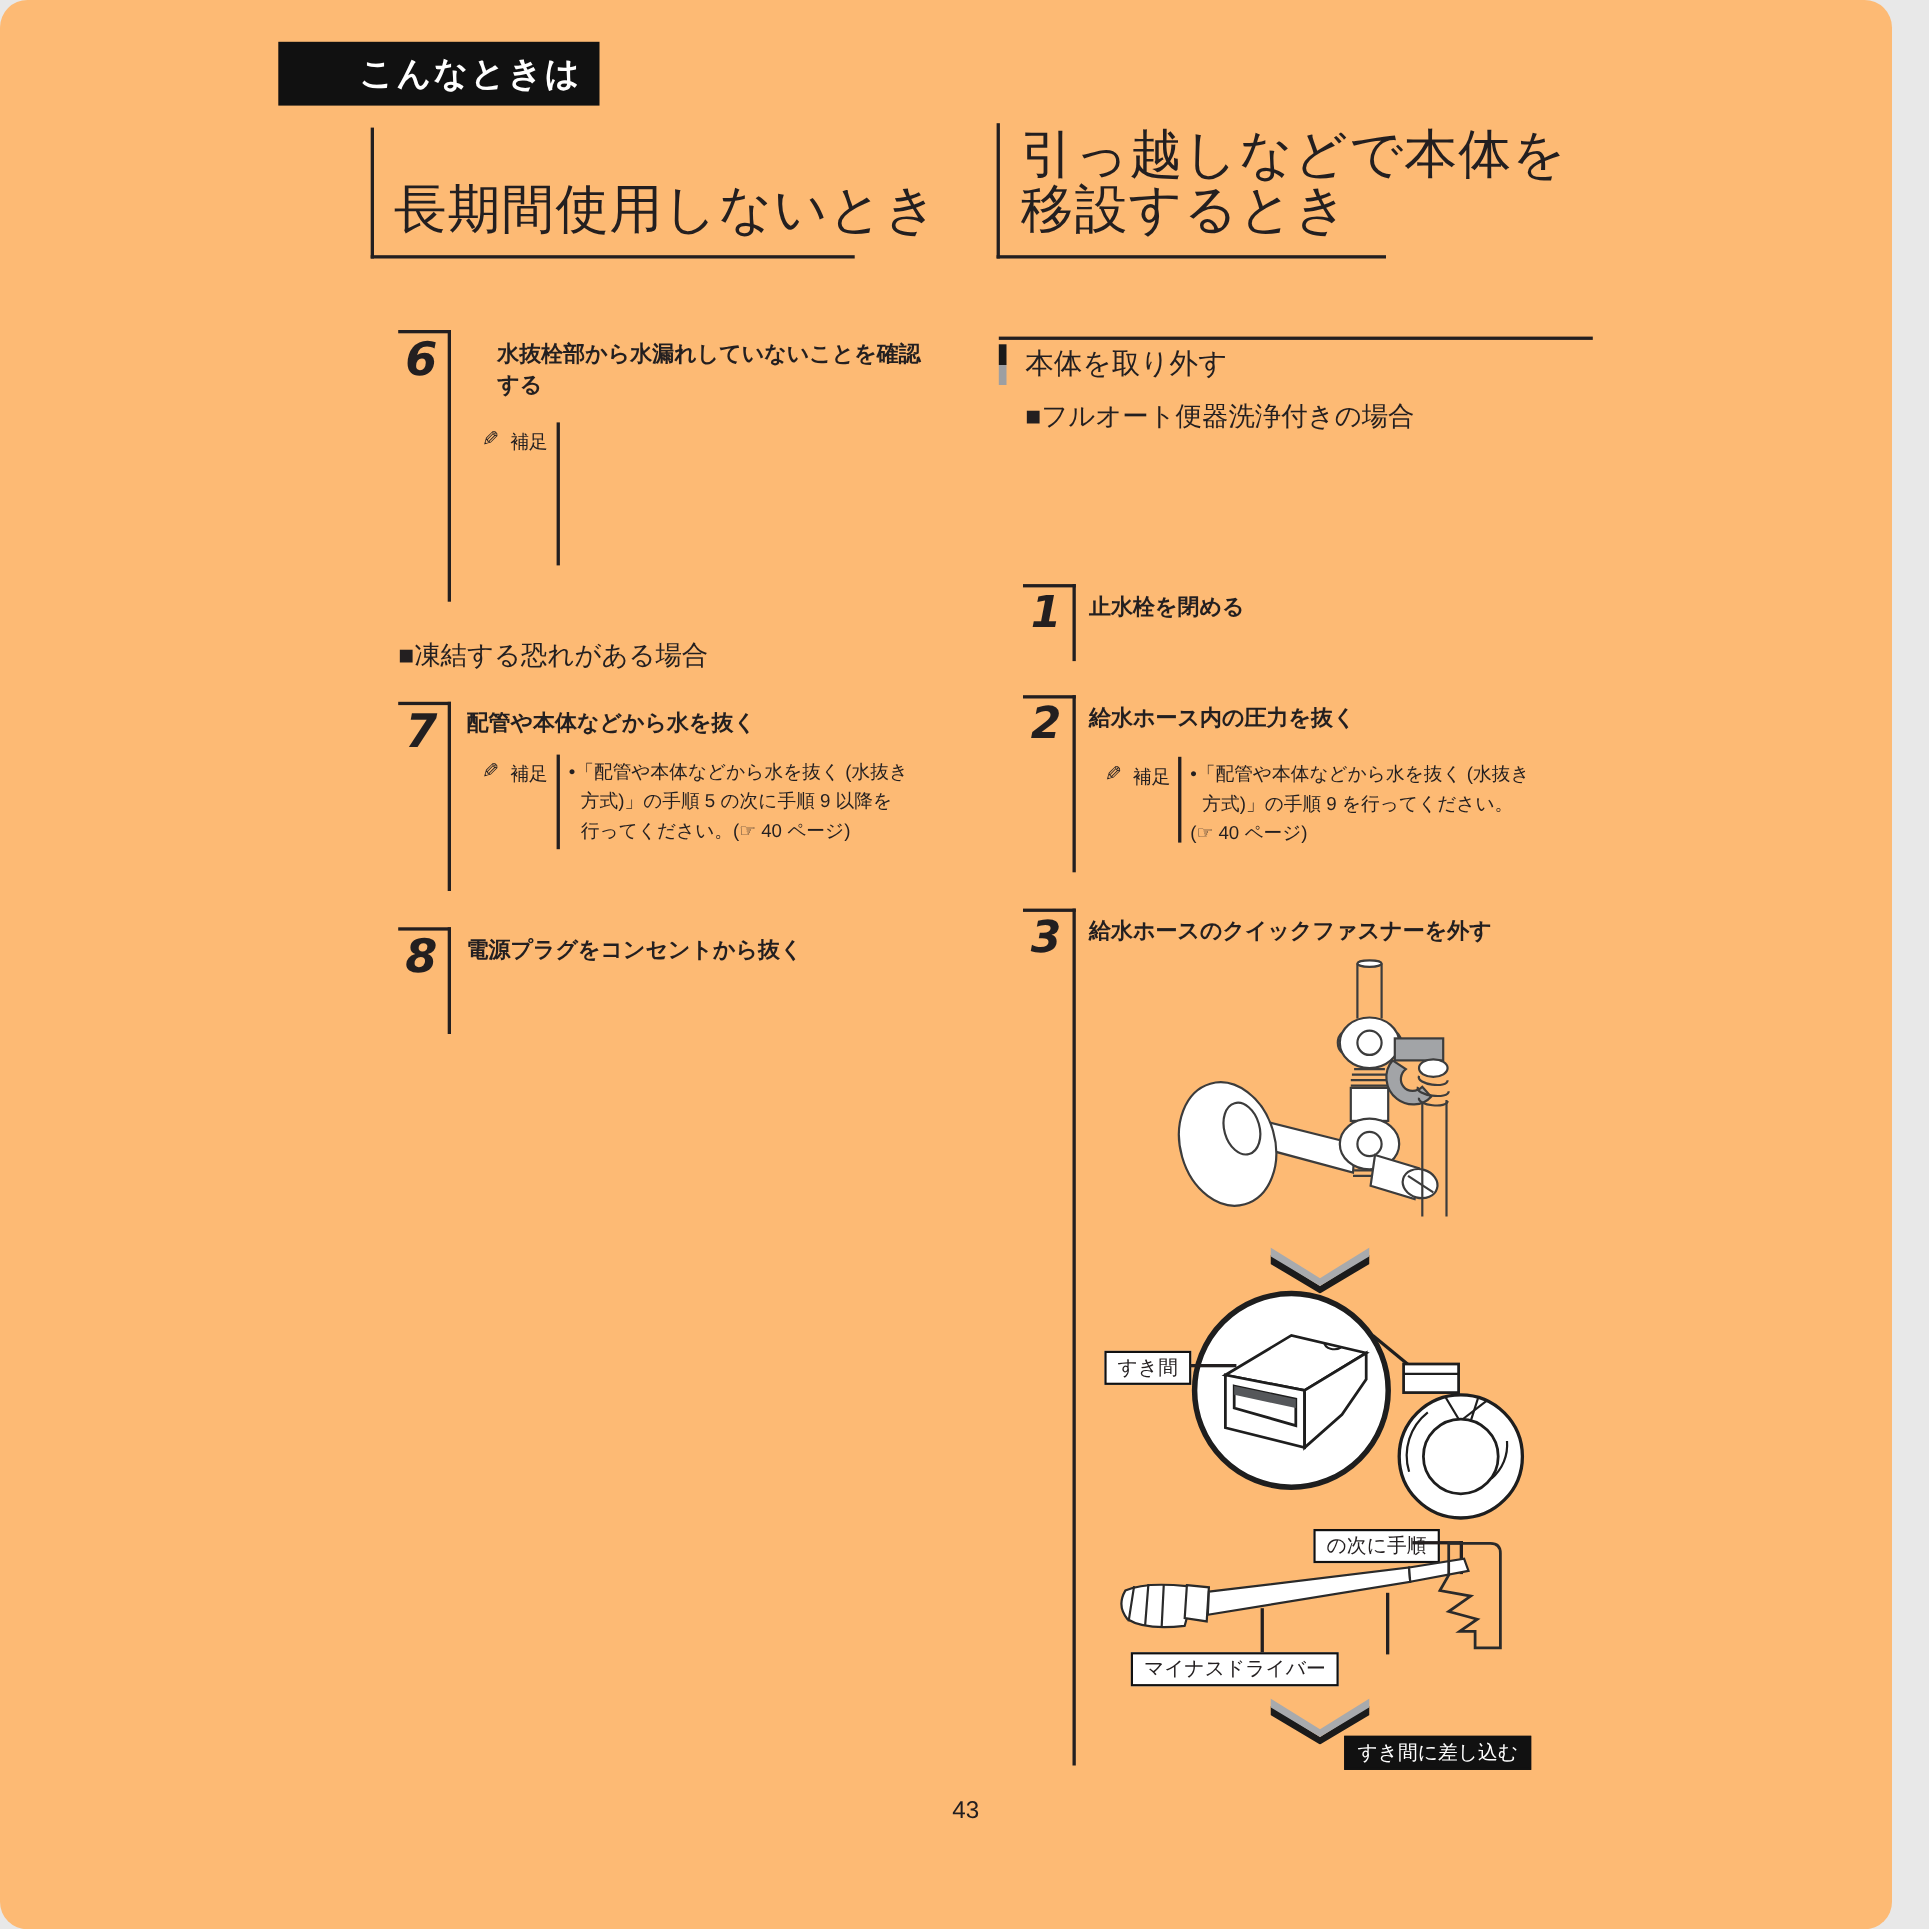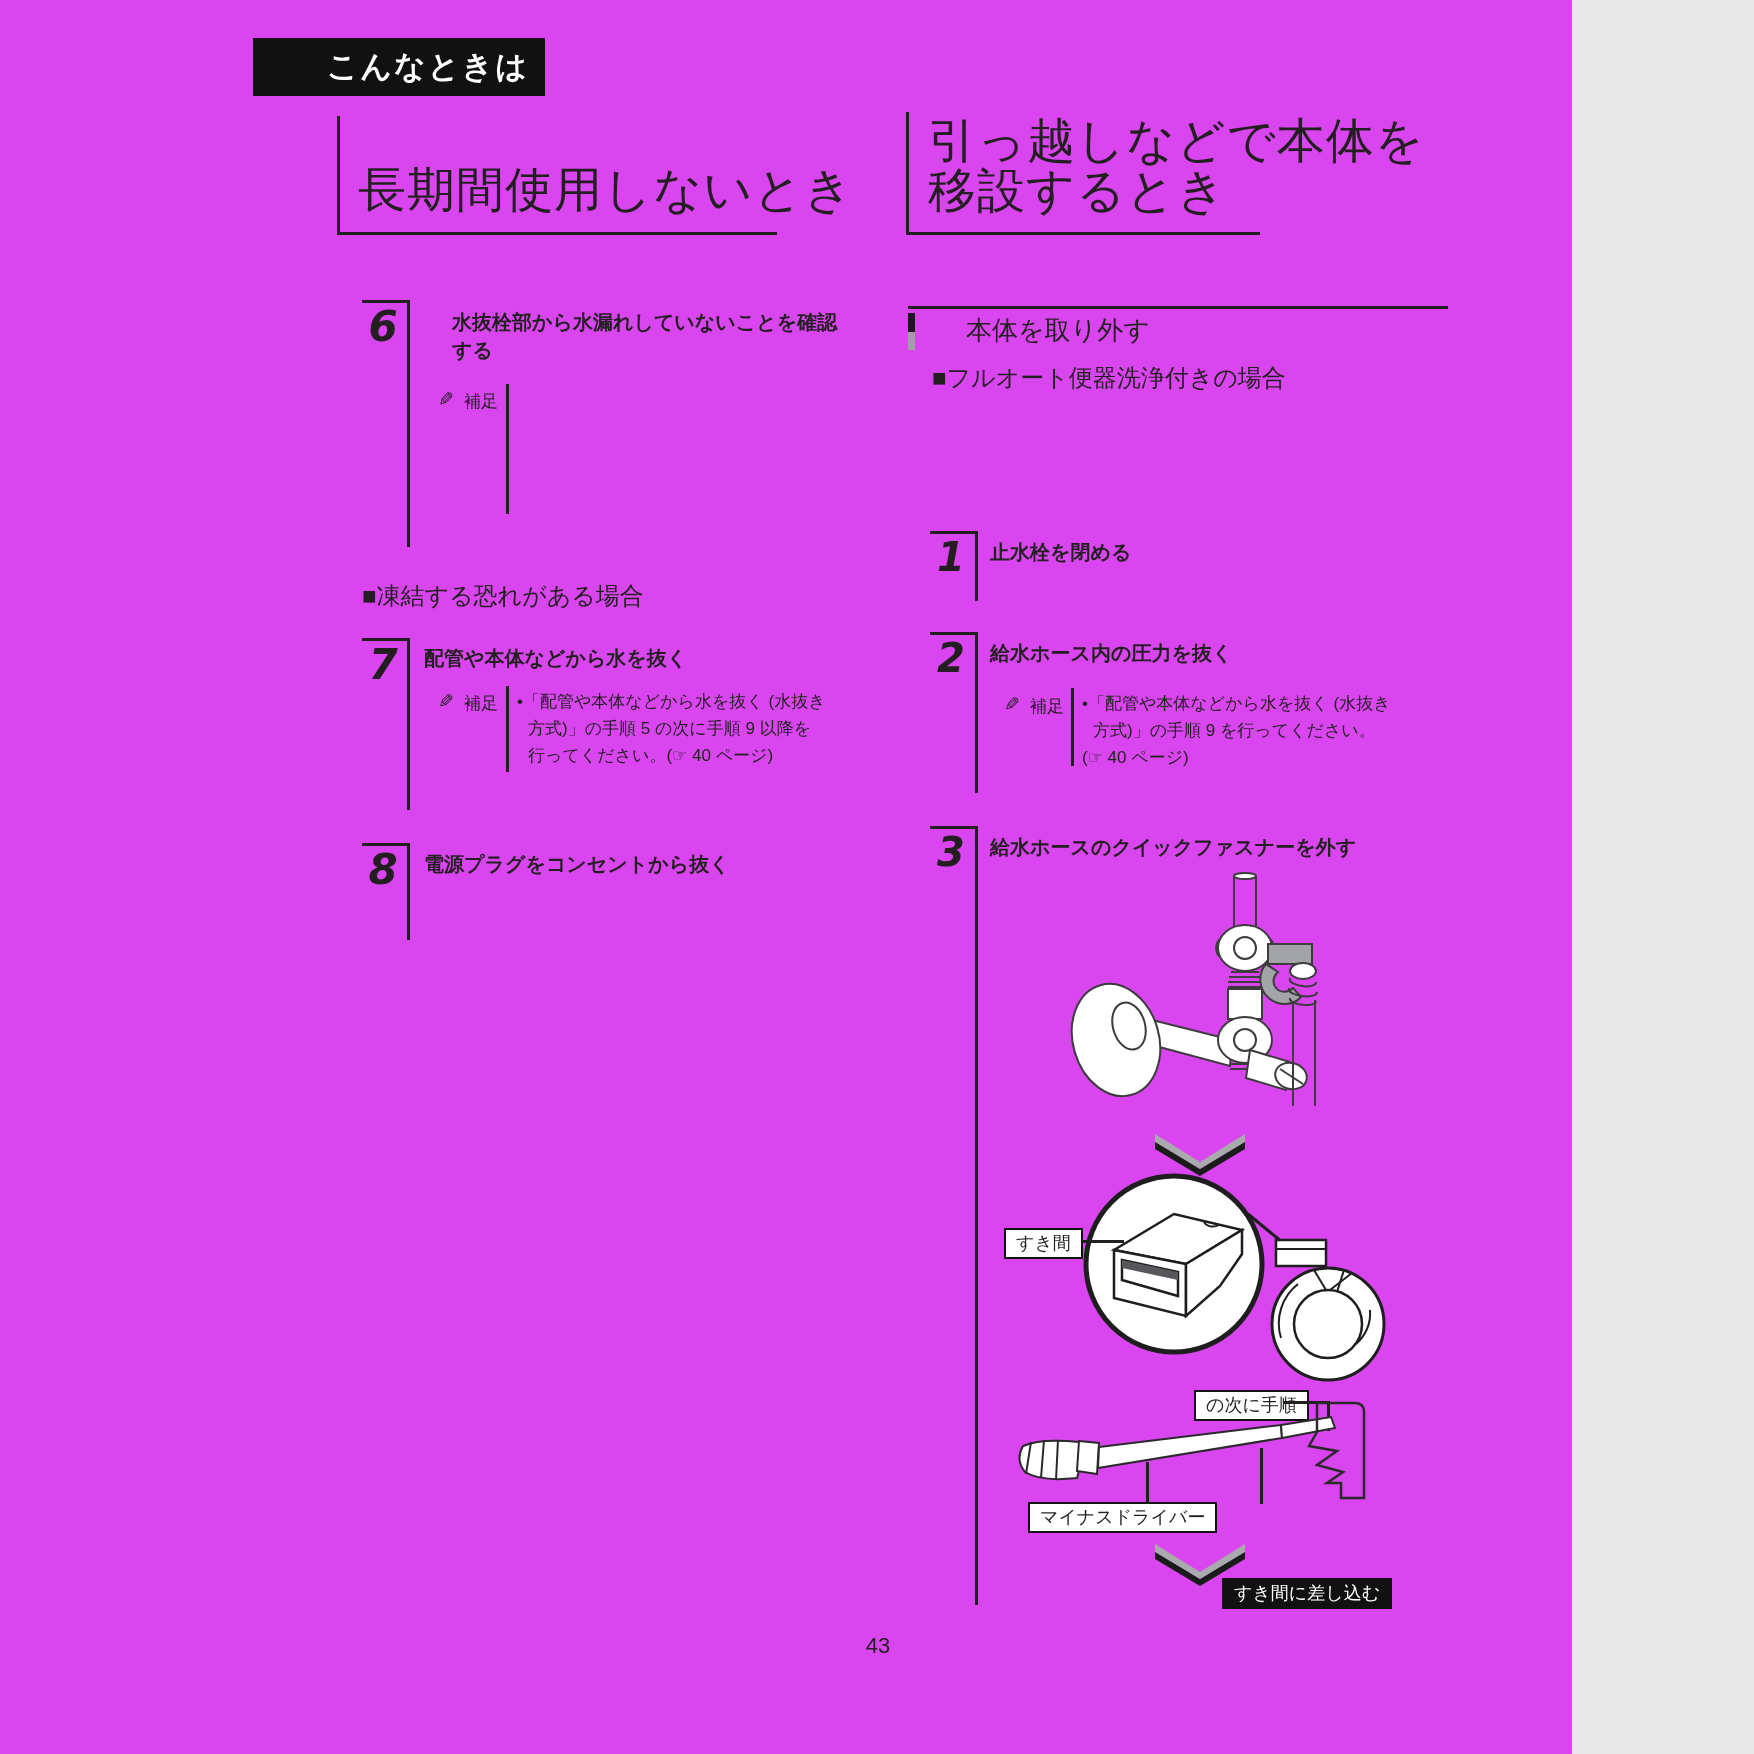--- a/index.html
+++ b/index.html
@@ -1,17 +1,17 @@
 <!DOCTYPE html>
 <html style="--ink: #231f20; --gray-arrow: #a8aaad; --illu-gray: #a2a4a7;"><head>
 <meta charset="utf-8">
 <style>
   html,body{margin:0;padding:0;background:#e8e8e8;}
-  .page{position:relative;width:1572px;height:1754px;background:#d946ef;overflow:hidden;
-        font-family:"Liberation Sans","DejaVu Sans",sans-serif;color:var(--ink,#231f20);}
+  .page{position:relative;width:1720px;height:1754px;background:#fdba74;overflow:hidden;
+        font-family:"Liberation Sans","DejaVu Sans",sans-serif;color:var(--ink,#231f20);border-radius:25px;}
   .abs{position:absolute;}
   .hline{position:absolute;background:var(--ink,#231f20);height:3px;}
   .vline{position:absolute;background:var(--ink,#231f20);width:3px;}
   .banner{position:absolute;left:253px;top:38px;width:292px;height:58px;background:#111;
           display:flex;align-items:center;justify-content:flex-end;padding-right:16px;box-sizing:border-box;}
   .banner span{color:#fff;font-size:31px;font-weight:bold;letter-spacing:2px;}
   .h1{position:absolute;font-size:48px;font-weight:500;white-space:nowrap;letter-spacing:1px;}
   .h1-multi{line-height:50px;}
   .section-bar{position:absolute;left:908px;top:313px;width:7px;height:37px;
                background:linear-gradient(180deg,#1a1a1a 0 52%,#9d9fa2 52% 100%);}
@@ -78,21 +78,21 @@
     <div class="cont2">行ってください。(☞ 40 ページ)</div>
   </div>
 
   <div class="hline" style="left:362px;top:843px;width:48px;height:3px;"></div>
   <div class="vline" style="left:407px;top:843px;height:97px;"></div>
   <div class="stepnum" style="left:360px;top:849px;">8</div>
   <div class="steptitle" style="left:424px;top:850px;">電源プラグをコンセントから抜く</div>
 
   <div class="hline" style="left:908px;top:306px;width:540px;"></div>
   <div class="section-bar"></div>
-  <div class="section-title" style="left:966px;top:313px;">本体を取り外す</div>
+  <div class="section-title" style="left:932px;top:313px;">本体を取り外す</div>
 
   <div class="subsection" style="left:932px;top:362px;">■フルオート便器洗浄付きの場合</div>
 
 
   <div class="hline" style="left:930px;top:531px;width:48px;height:3px;"></div>
   <div class="vline" style="left:975px;top:531px;height:70px;"></div>
   <div class="stepnum" style="left:928px;top:537px;font-size:40px;">1</div>
   <div class="steptitle" style="left:990px;top:538px;">止水栓を閉める</div>
 
   <div class="hline" style="left:930px;top:632px;width:48px;height:3px;"></div>

